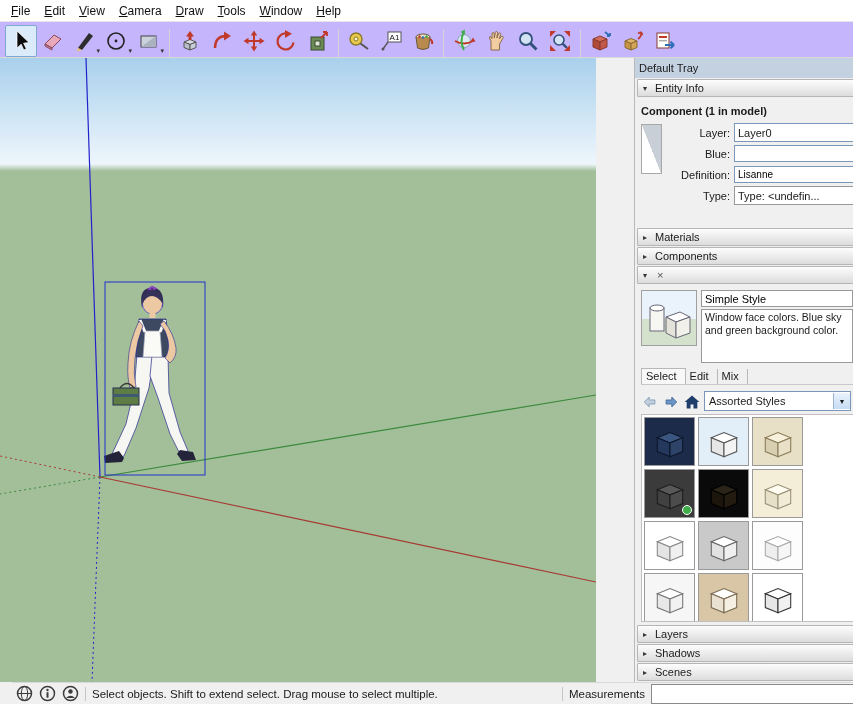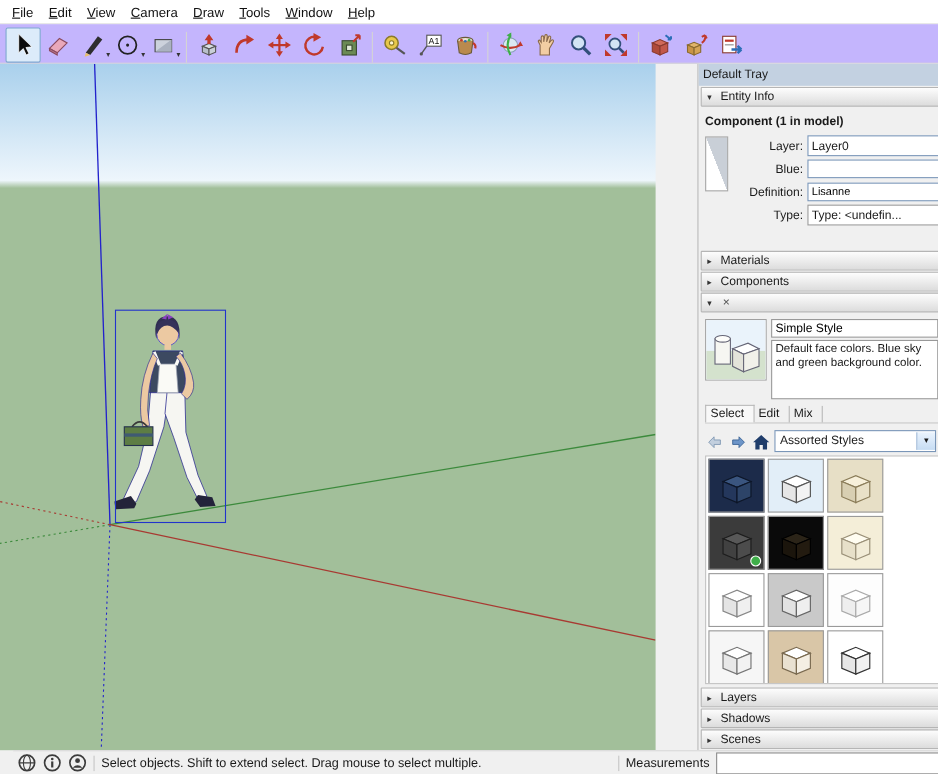--- a/index.html
+++ b/index.html
@@ -392,21 +392,21 @@
             <rect width="54" height="54" fill="#eaf3fb"></rect>
             <rect y="28" width="54" height="26" fill="#d4e2cd"></rect>
             <rect x="8" y="17" width="14" height="23" fill="#f6f6f2" stroke="#667"></rect>
             <ellipse cx="15" cy="17" rx="7" ry="3" fill="#fdfdfb" stroke="#667"></ellipse>
             <polygon points="24,26 38,21 48,26 34,31" fill="#ffffff" stroke="#667"></polygon>
             <polygon points="24,26 34,31 34,47 24,42" fill="#e3e3da" stroke="#667"></polygon>
             <polygon points="34,31 48,26 48,42 34,47" fill="#f1f1ea" stroke="#667"></polygon>
           </svg>
           <div class="st-mid">
             <input class="st-name" value="Simple Style" style="">
-            <div class="st-desc">Default face colors. Blue sky and green background color.</div>
+            <div class="st-desc">Window face colors. Blue sky and green background color.</div>
           </div>
           <div class="st-btns">
             <span class="sq-btn">▾</span>
             <svg width="15" height="15" viewBox="0 0 15 15">
               <rect x="2" y="8" width="9" height="4" rx="1" fill="#b98a4e" stroke="#6a5a3a"></rect>
               <rect x="5" y="2" width="3" height="7" fill="#8a8f98"></rect>
               <circle cx="11.5" cy="11.5" r="3" fill="#2d6fb8" stroke="#fff"></circle>
             </svg>
             <svg width="15" height="15" viewBox="0 0 15 15" style="margin-top:8px;">
               <path d="M12 7.5 A4.5 4.5 0 1 1 7.5 3" fill="none" stroke="#72839a" stroke-width="1.8"></path>

